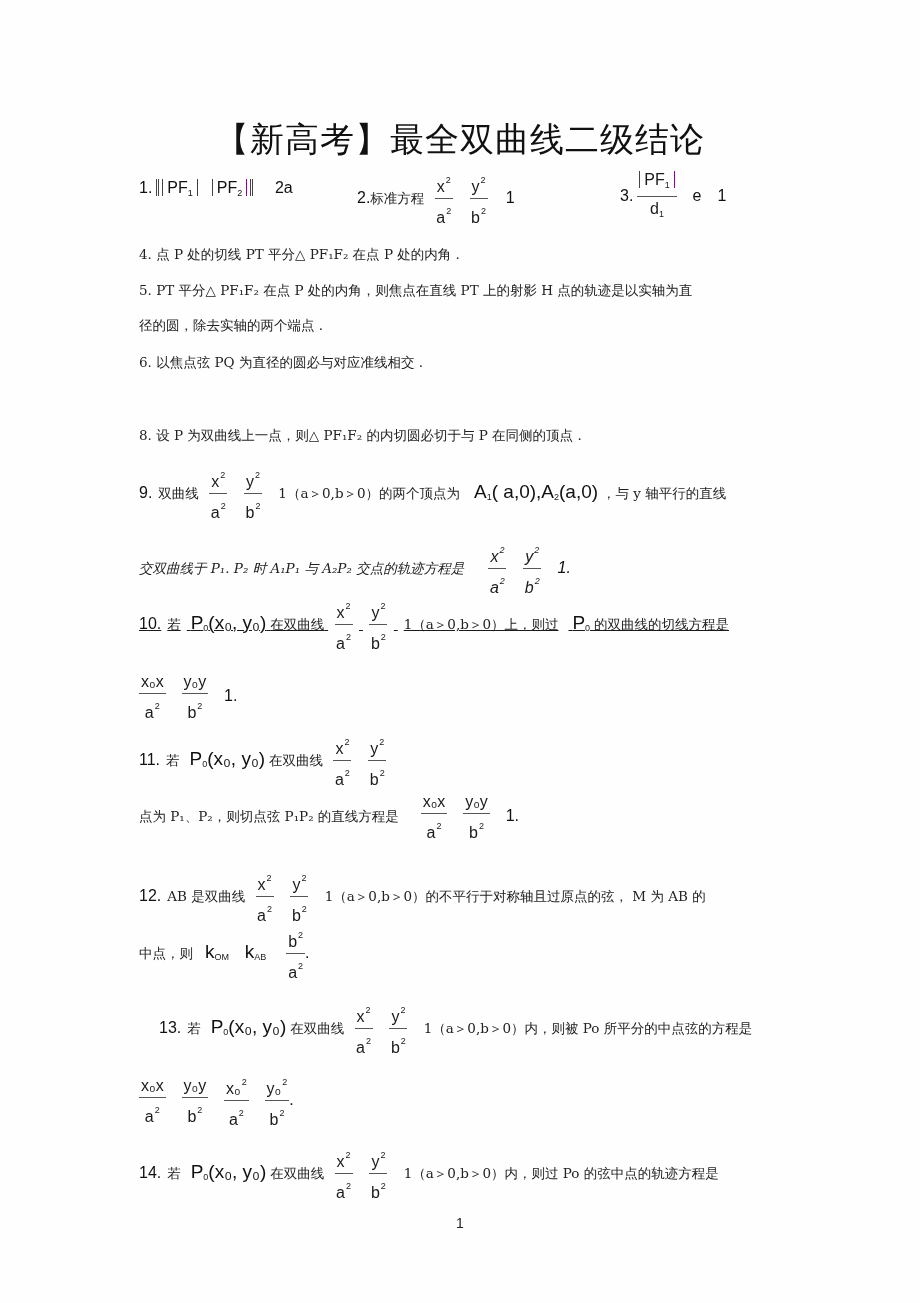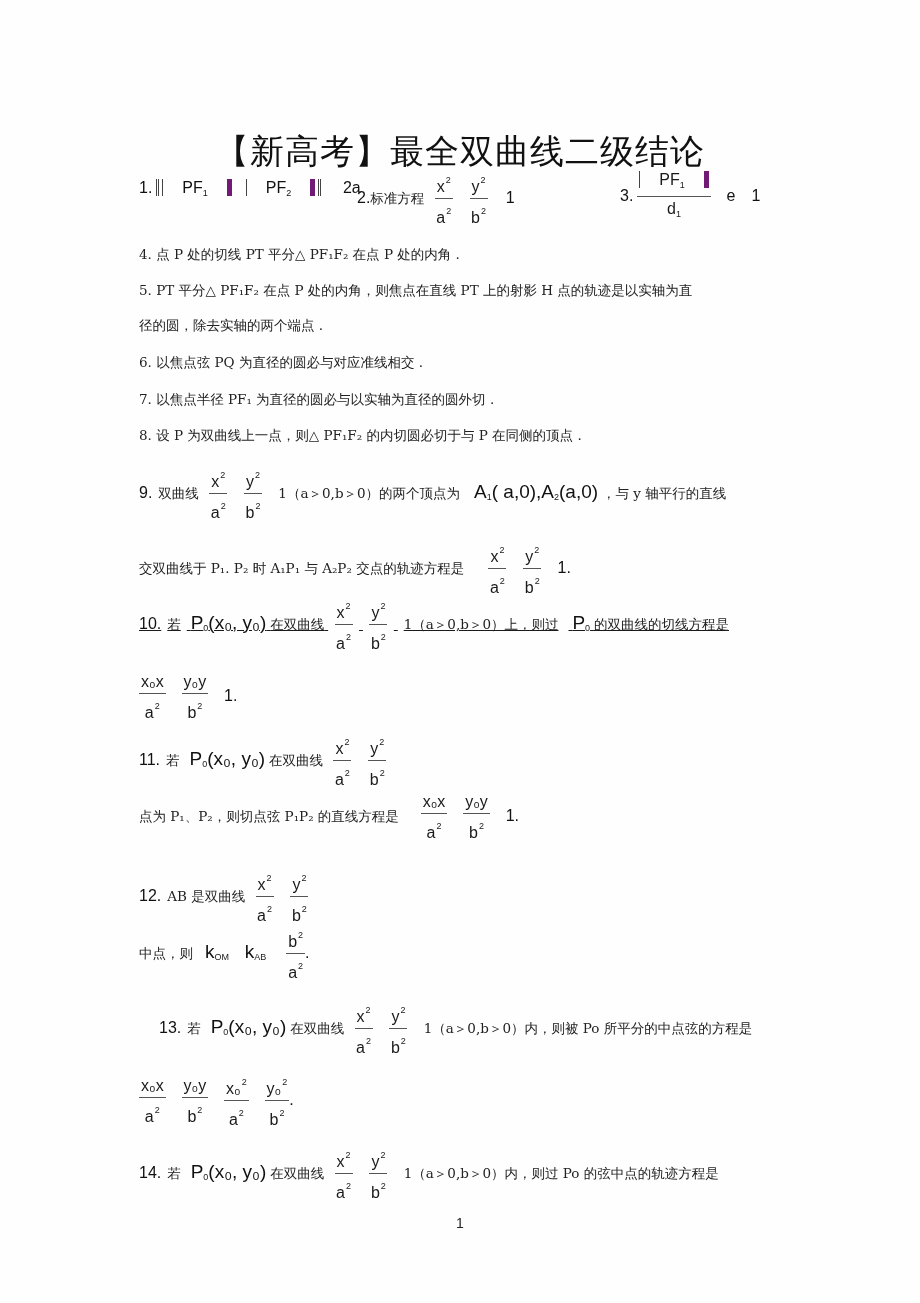--- a/index.html
+++ b/index.html
@@ -1,33 +1,33 @@
 <!DOCTYPE html>
 <html><head>
 <meta charset="utf-8">
 <style>
   html, body { margin: 0; padding: 0; background: #ffffff; }
   body { width: 920px; height: 1303px; position: relative; overflow: hidden;
          font-family: "Liberation Sans", "DejaVu Sans", sans-serif; color: #1a1a1a; }
   .page { position: absolute; left: 0; top: 0; width: 920px; height: 1303px; background: #fefefe; }
   .title { position: absolute; left: 0; width: 920px; top: 117px; text-align: center;
-           font-family: "DejaVu Sans", sans-serif; font-size: 34px; letter-spacing: 1px; color: #111; margin-top: 12px; }
+           font-family: "DejaVu Sans", sans-serif; font-size: 34px; letter-spacing: 1px; color: #111; }
   .line { position: absolute; left: 139px; white-space: nowrap; font-size: 14px; line-height: 20px; color: #1a1a1a; }
   .cn { font-family: "DejaVu Serif", serif; font-size: 13.5px; color: #222; }
   .m { font-family: "Liberation Sans", sans-serif; font-size: 16px; color: #111; }
   .mb { font-family: "Liberation Sans", sans-serif; font-size: 19px; color: #111; }
   .gap { display: inline-block; }
   .frac { display: inline-flex; flex-direction: column; align-items: center; vertical-align: middle;
           margin: 0 6px; font-family: "Liberation Sans", sans-serif; font-size: 16px; line-height: 20px; }
   .frac .num { padding: 0 2px 1px; border-bottom: 1px solid #555; }
   .frac .den { padding: 2px 2px 0; }
   sup { font-size: 9px; vertical-align: 9px; margin-left: 1px; }
   sub { font-size: 9px; vertical-align: -3px; margin-left: 0; }
   .sub-s { font-size: 9px; vertical-align: -2px; }
-  .abs { border-left: 1px solid #444; border-right: 5px solid #701a75; padding: 0 19px; }
+  .abs { border-left: 1px solid #444; border-right: 1px solid #701a75; padding: 0 4px; }
   .dabs { border-left: 3px double #444; border-right: 3px double #444; padding: 0 3px; }
   .pagenum { position: absolute; top: 1215px; left: 0; width: 920px; text-align: center; font-size: 14px; color: #222; }
 </style>
 </head>
 <body>
 
 <div class="page">
 
   <div class="title">【新高考】最全双曲线二级结论</div>
 
@@ -58,38 +58,37 @@
         <span class="den"><span>d</span><sub>1</sub></span>
       </span>
     <span class="gap" style="width:6px"></span><span class="m">e</span>
     <span class="gap" style="width:12px"></span><span class="m">1</span>
   </div>
 
   <div class="line cn" style="top:244px;">4.  点  P 处的切线  PT 平分△ PF₁F₂ 在点  P 处的内角 .</div>
   <div class="line cn" style="top:280px;">5.  PT 平分△ PF₁F₂ 在点  P 处的内角，则焦点在直线     PT 上的射影   H 点的轨迹是以实轴为直</div>
   <div class="line cn" style="top:315px;">径的圆，除去实轴的两个端点      .</div>
   <div class="line cn" style="top:352px;">6.  以焦点弦   PQ 为直径的圆必与对应准线相交       .</div>
-  <div class="line cn" style="top:389px;">7.  以焦点半径   PF₁ 为直径的圆必与以实轴为直径的圆外切        .</div>
   <div class="line cn" style="top:425px;">8.  设  P 为双曲线上一点，则△    PF₁F₂ 的内切圆必切于与    P 在同侧的顶点   .</div>
 
   <div class="line" style="top:465px;">
     <span class="m">9.</span><span class="gap" style="width:6px"></span><span class="cn">双曲线</span>
     <span class="frac">
         <span class="num"><span>x</span><sup>2</sup></span>
         <span class="den"><span>a</span><sup>2</sup></span>
       </span>
     <span class="frac">
         <span class="num"><span>y</span><sup>2</sup></span>
         <span class="den"><span>b</span><sup>2</sup></span>
       </span>
     <span class="gap" style="width:6px"></span><span class="cn">1（a＞0,b＞0）的两个顶点为</span>
     <span class="gap" style="width:10px"></span><span class="mb">A</span><sub class="sub-s">1</sub><span class="mb">(   a,0)</span><span class="mb">,</span><span class="mb">A</span><sub class="sub-s">2</sub><span class="mb">(a,0)</span>
     <span class="cn">，与  y 轴平行的直线</span>
   </div>
-  <div class="line" style="top:540px;">
+  <div class="line" style="top:540px;font-style:italic;">
     <span class="cn">交双曲线于   P₁. P₂ 时  A₁P₁ 与  A₂P₂ 交点的轨迹方程是</span>
     <span class="gap" style="width:10px"></span>
     <span class="frac">
         <span class="num"><span>x</span><sup>2</sup></span>
         <span class="den"><span>a</span><sup>2</sup></span>
       </span>
     <span class="frac">
         <span class="num"><span>y</span><sup>2</sup></span>
         <span class="den"><span>b</span><sup>2</sup></span>
       </span>
@@ -155,21 +154,21 @@
   <div class="line" style="top:855px;margin-top:13px;">
     <span class="m">12.</span><span class="gap" style="width:6px"></span><span class="cn">AB  是双曲线</span>
     <span class="frac">
         <span class="num"><span>x</span><sup>2</sup></span>
         <span class="den"><span>a</span><sup>2</sup></span>
       </span>
     <span class="frac">
         <span class="num"><span>y</span><sup>2</sup></span>
         <span class="den"><span>b</span><sup>2</sup></span>
       </span>
-    <span class="gap" style="width:6px"></span>
+    <span class="gap" style="width:6px"></span><span class="cn">1（a＞0,b＞0）的不平行于对称轴且过原点的弦，       M 为  AB  的</span>
   </div>
   <div class="line" style="top:925px;">
     <span class="cn">中点，则</span><span class="gap" style="width:8px"></span>
     <span class="mb">k</span><sub class="sub-s">OM</sub><span class="gap" style="width:12px"></span>
     <span class="mb">k</span><sub class="sub-s">AB</sub><span class="gap" style="width:10px"></span>
     <span class="frac">
         <span class="num"><span>b</span><sup>2</sup></span>
         <span class="den"><span>a</span><sup>2</sup></span>
       </span><span class="m" style="margin-left:-6px">.</span>
   </div>

